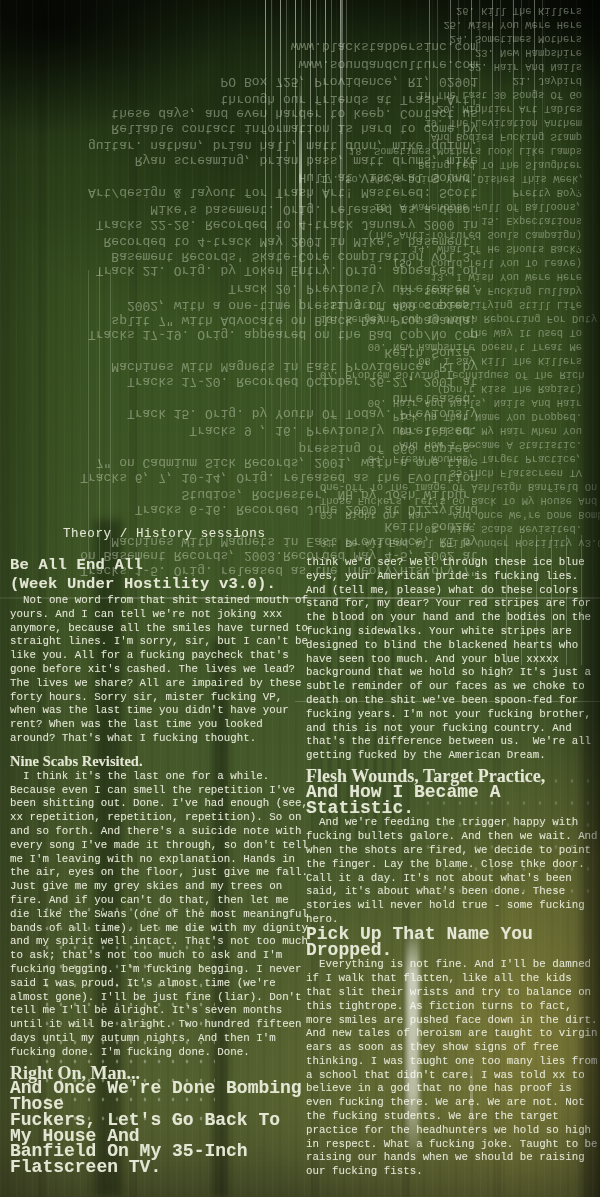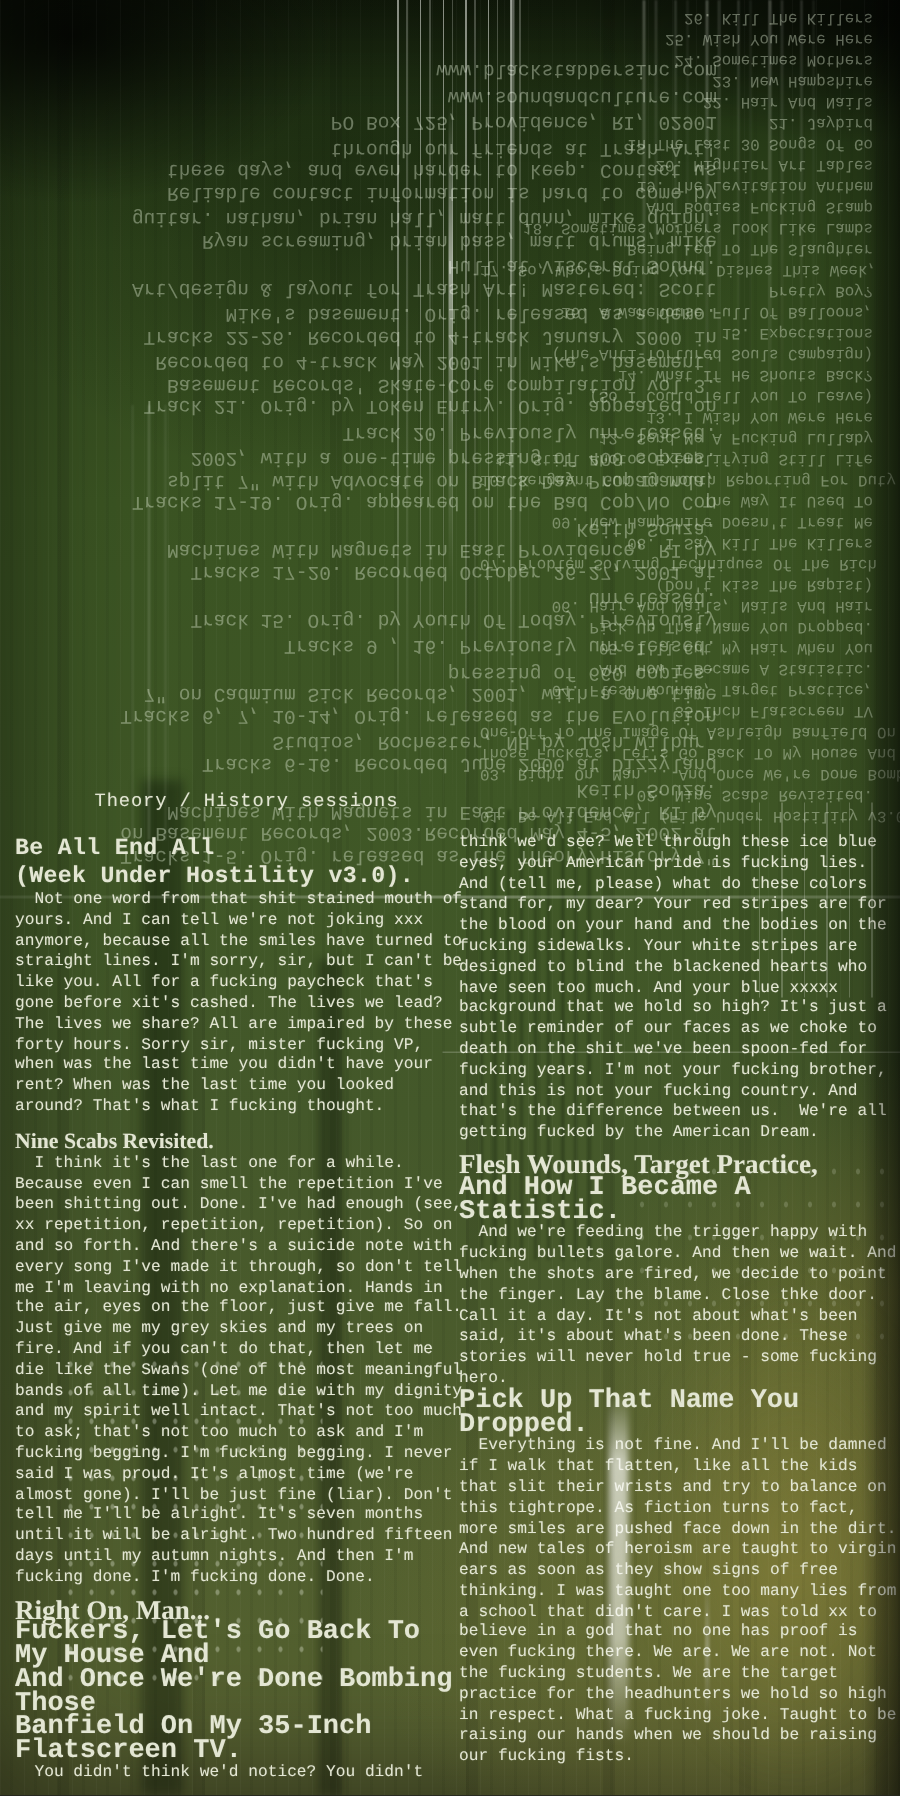--- a/index.html
+++ b/index.html
@@ -157,24 +157,23 @@
     </div>
 
   <div class="session-header">Theory / History sessions</div>
   <div class="col" id="col-left">
       <div class="blk h-lg">Be All End All</div>
       <div class="blk h-lg">(Week Under Hostility v3.0).</div>
       <div class="blk body">  Not one word from that shit stained mouth of yours. And I can tell we're not joking xxx anymore, because all the smiles have turned to straight lines. I'm sorry, sir, but I can't be like you. All for a fucking paycheck that's gone before xit's cashed. The lives we lead? The lives we share? All are impaired by these forty hours. Sorry sir, mister fucking VP, when was the last time you didn't have your rent? When was the last time you looked around? That's what I fucking thought.</div>
       <div class="blk h-md mt">Nine Scabs Revisited.</div>
       <div class="blk body">  I think it's the last one for a while. Because even I can smell the repetition I've been shitting out. Done. I've had enough (see, xx repetition, repetition, repetition). So on and so forth. And there's a suicide note with every song I've made it through, so don't tell me I'm leaving with no explanation. Hands in the air, eyes on the floor, just give me fall. Just give me my grey skies and my trees on fire. And if you can't do that, then let me die like the Swans (one of the most meaningful bands of all time). Let me die with my dignity and my spirit well intact. That's not too much to ask; that's not too much to ask and I'm fucking begging. I'm fucking begging. I never said I was proud. It's almost time (we're almost gone). I'll be just fine (liar). Don't tell me I'll be alright. It's seven months until it will be alright. Two hundred fifteen days until my autumn nights. And then I'm fucking done. I'm fucking done. Done.</div>
       <div class="blk h-sm mt">Right On, Man...</div>
+      <div class="blk h-sm">And Once We're Done Bombing Those</div>
       <div class="blk h-sm">Fuckers, Let's Go Back To My House And</div>
-      <div class="blk h-sm">And Once We're Done Bombing Those</div>
       <div class="blk h-sm">Banfield On My 35-Inch Flatscreen TV.</div>
-      <div class="blk body">  You didn't think we'd notice? You didn't</div>
     </div>
   <div class="col" id="col-right">
       <div class="blk body">think we'd see? Well through these ice blue eyes, your American pride is fucking lies. And (tell me, please) what do these colors stand for, my dear? Your red stripes are for the blood on your hand and the bodies on the fucking sidewalks. Your white stripes are designed to blind the blackened hearts who have seen too much. And your blue xxxxx background that we hold so high? It's just a subtle reminder of our faces as we choke to death on the shit we've been spoon-fed for fucking years. I'm not your fucking brother, and this is not your fucking country. And that's the difference between us.  We're all getting fucked by the American Dream.</div>
       <div class="blk h-sm mt">Flesh Wounds, Target Practice,</div>
       <div class="blk h-sm">And How I Became A Statistic.</div>
       <div class="blk body">  And we're feeding the trigger happy with fucking bullets galore. And then we wait. And when the shots are fired, we decide to point the finger. Lay the blame. Close thke door. Call it a day. It's not about what's been said, it's about what's been done. These stories will never hold true - some fucking hero.</div>
       <div class="blk h-sm">Pick Up That Name You Dropped.</div>
       <div class="blk body">  Everything is not fine. And I'll be damned if I walk that flatten, like all the kids that slit their wrists and try to balance on this tightrope. As fiction turns to fact, more smiles are pushed face down in the dirt. And new tales of heroism are taught to virgin ears as soon as they show signs of free thinking. I was taught one too many lies from a school that didn't care. I was told xx to believe in a god that no one has proof is even fucking there. We are. We are not. Not the fucking students. We are the target practice for the headhunters we hold so high in respect. What a fucking joke. Taught to be raising our hands when we should be raising our fucking fists.</div>
     </div>
 

